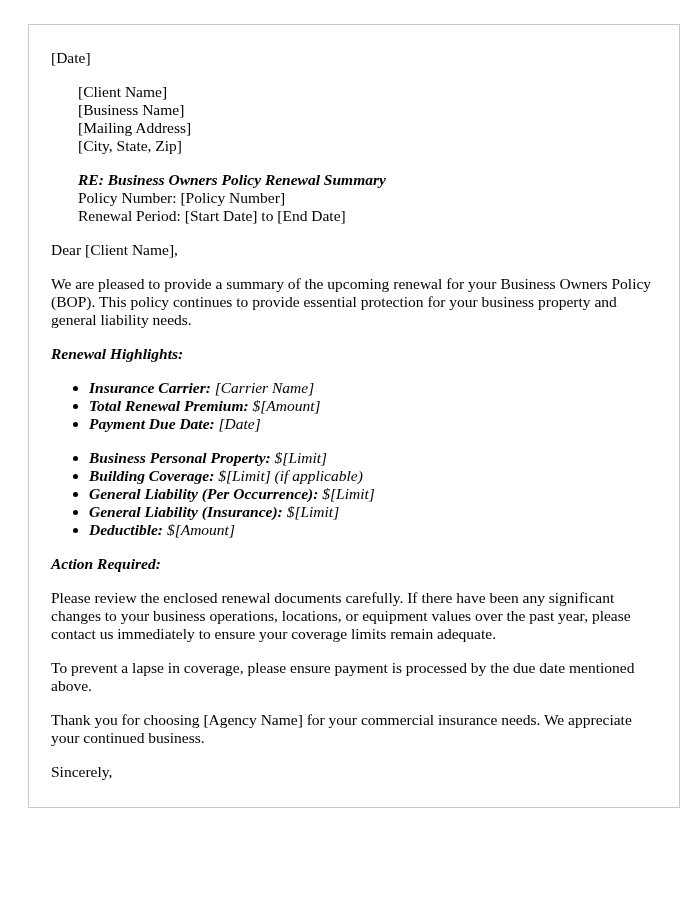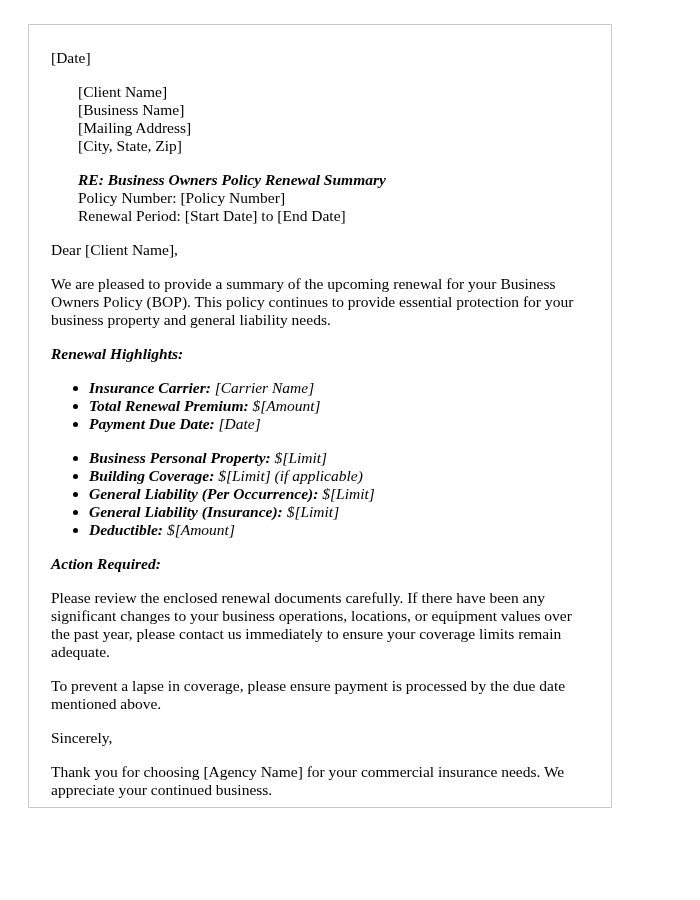--- a/index.html
+++ b/index.html
@@ -8,21 +8,21 @@
     background: #ffffff;
     width: 700px;
     height: 900px;
     overflow: hidden;
   }
   .page {
     box-sizing: border-box;
     position: absolute;
     left: 28px;
     top: 24px;
-    width: 584px;
+    width: 652px;
     height: 784px;
     background: #ffffff;
     border: 1px solid #c9c9c9;
     padding: 24px 22px 0 22px;
     overflow: hidden;
     font-family: "Liberation Serif", "DejaVu Serif", serif;
     font-size: 15.5px;
     line-height: 18px;
     color: #000000;
   }
@@ -89,17 +89,17 @@
     <li><strong>General Liability (Insurance):</strong><span> $[Limit]</span></li>
     <li><strong>Deductible:</strong><span> $[Amount]</span></li>
   </ul>
 
   <p class="bold">Action Required:</p>
 
   <p>Please review the enclosed renewal documents carefully. If there have been any significant changes to your business operations, locations, or equipment values over the past year, please contact us immediately to ensure your coverage limits remain adequate.</p>
 
   <p>To prevent a lapse in coverage, please ensure payment is processed by the due date mentioned above.</p>
 
+  <p>Thank you for choosing [Agency Name] for your commercial insurance needs. We appreciate your continued business.</p>
+
   <p>Sincerely,</p>
-
-  <p>Thank you for choosing [Agency Name] for your commercial insurance needs. We appreciate your continued business.</p>
 
 </div>
 
 </body></html>

